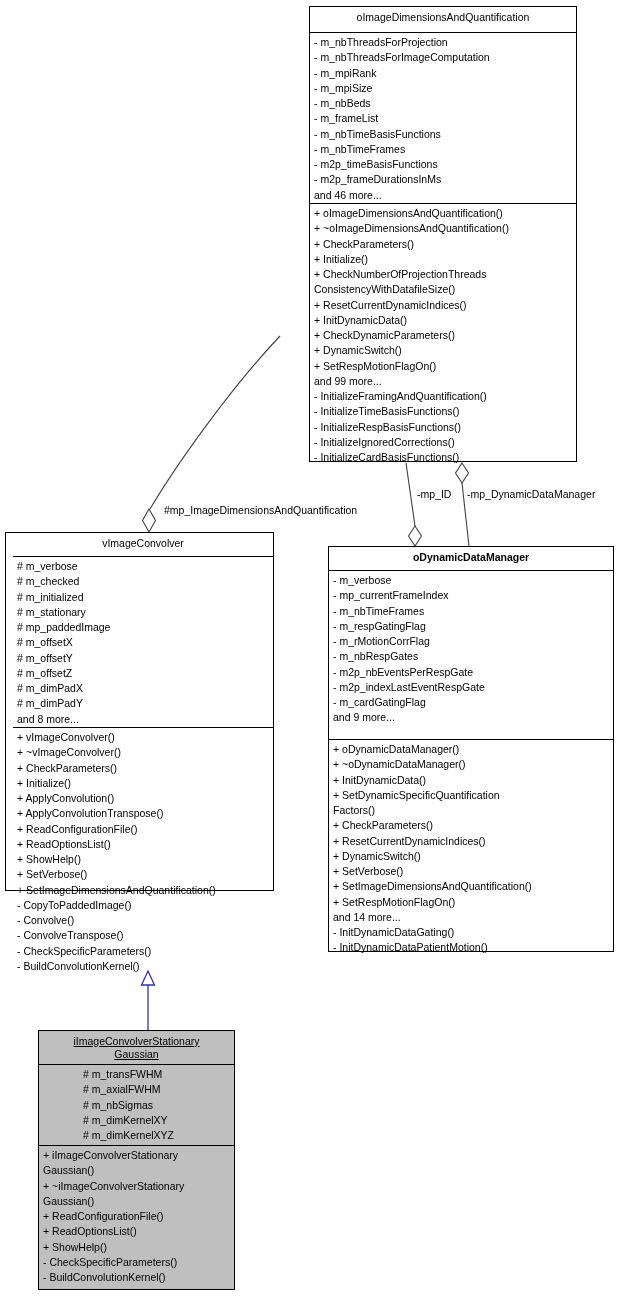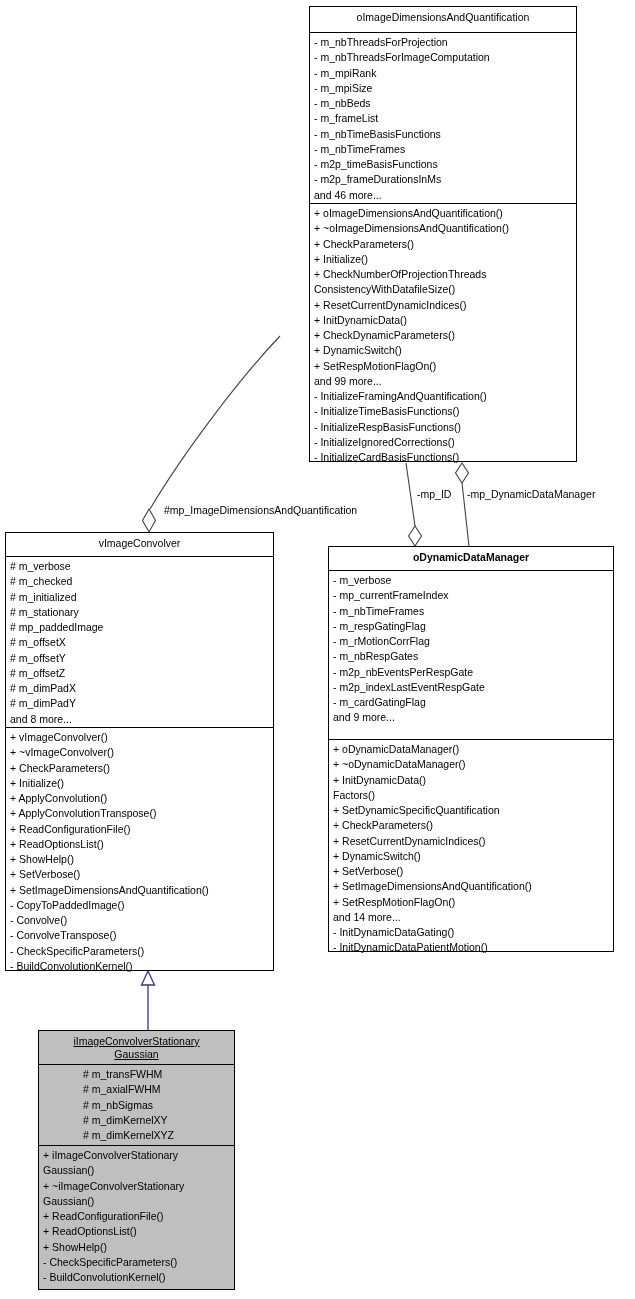--- a/index.html
+++ b/index.html
@@ -81,21 +81,21 @@
         <div class="uml-line">+ SetRespMotionFlagOn()</div>
         <div class="uml-line">and 99 more...</div>
         <div class="uml-line">- InitializeFramingAndQuantification()</div>
         <div class="uml-line">- InitializeTimeBasisFunctions()</div>
         <div class="uml-line">- InitializeRespBasisFunctions()</div>
         <div class="uml-line">- InitializeIgnoredCorrections()</div>
         <div class="uml-line">- InitializeCardBasisFunctions()</div>
       </div>
   </div>
 
-  <div class="uml-class" style="left:5px; top:532px; width:269px; height:439px;">
+  <div class="uml-class" style="left:5px; top:532px; width:269px; height:359px;padding-left:7px;">
     <div class="uml-title" style="height:23px;">vImageConvolver</div>
     <div class="uml-section" style="height:171px;">
         <div class="uml-line"># m_verbose</div>
         <div class="uml-line"># m_checked</div>
         <div class="uml-line"># m_initialized</div>
         <div class="uml-line"># m_stationary</div>
         <div class="uml-line"># mp_paddedImage</div>
         <div class="uml-line"># m_offsetX</div>
         <div class="uml-line"># m_offsetY</div>
         <div class="uml-line"># m_offsetZ</div>
@@ -134,22 +134,22 @@
         <div class="uml-line">- m_nbRespGates</div>
         <div class="uml-line">- m2p_nbEventsPerRespGate</div>
         <div class="uml-line">- m2p_indexLastEventRespGate</div>
         <div class="uml-line">- m_cardGatingFlag</div>
         <div class="uml-line">and 9 more...</div>
       </div>
     <div class="uml-section" style="height:214px;">
         <div class="uml-line">+ oDynamicDataManager()</div>
         <div class="uml-line">+ ~oDynamicDataManager()</div>
         <div class="uml-line">+ InitDynamicData()</div>
+        <div class="uml-line">+ SetDynamicSpecificQuantification</div>
         <div class="uml-line">Factors()</div>
-        <div class="uml-line">+ SetDynamicSpecificQuantification</div>
         <div class="uml-line">+ CheckParameters()</div>
         <div class="uml-line">+ ResetCurrentDynamicIndices()</div>
         <div class="uml-line">+ DynamicSwitch()</div>
         <div class="uml-line">+ SetVerbose()</div>
         <div class="uml-line">+ SetImageDimensionsAndQuantification()</div>
         <div class="uml-line">+ SetRespMotionFlagOn()</div>
         <div class="uml-line">and 14 more...</div>
         <div class="uml-line">- InitDynamicDataGating()</div>
         <div class="uml-line">- InitDynamicDataPatientMotion()</div>
       </div>

